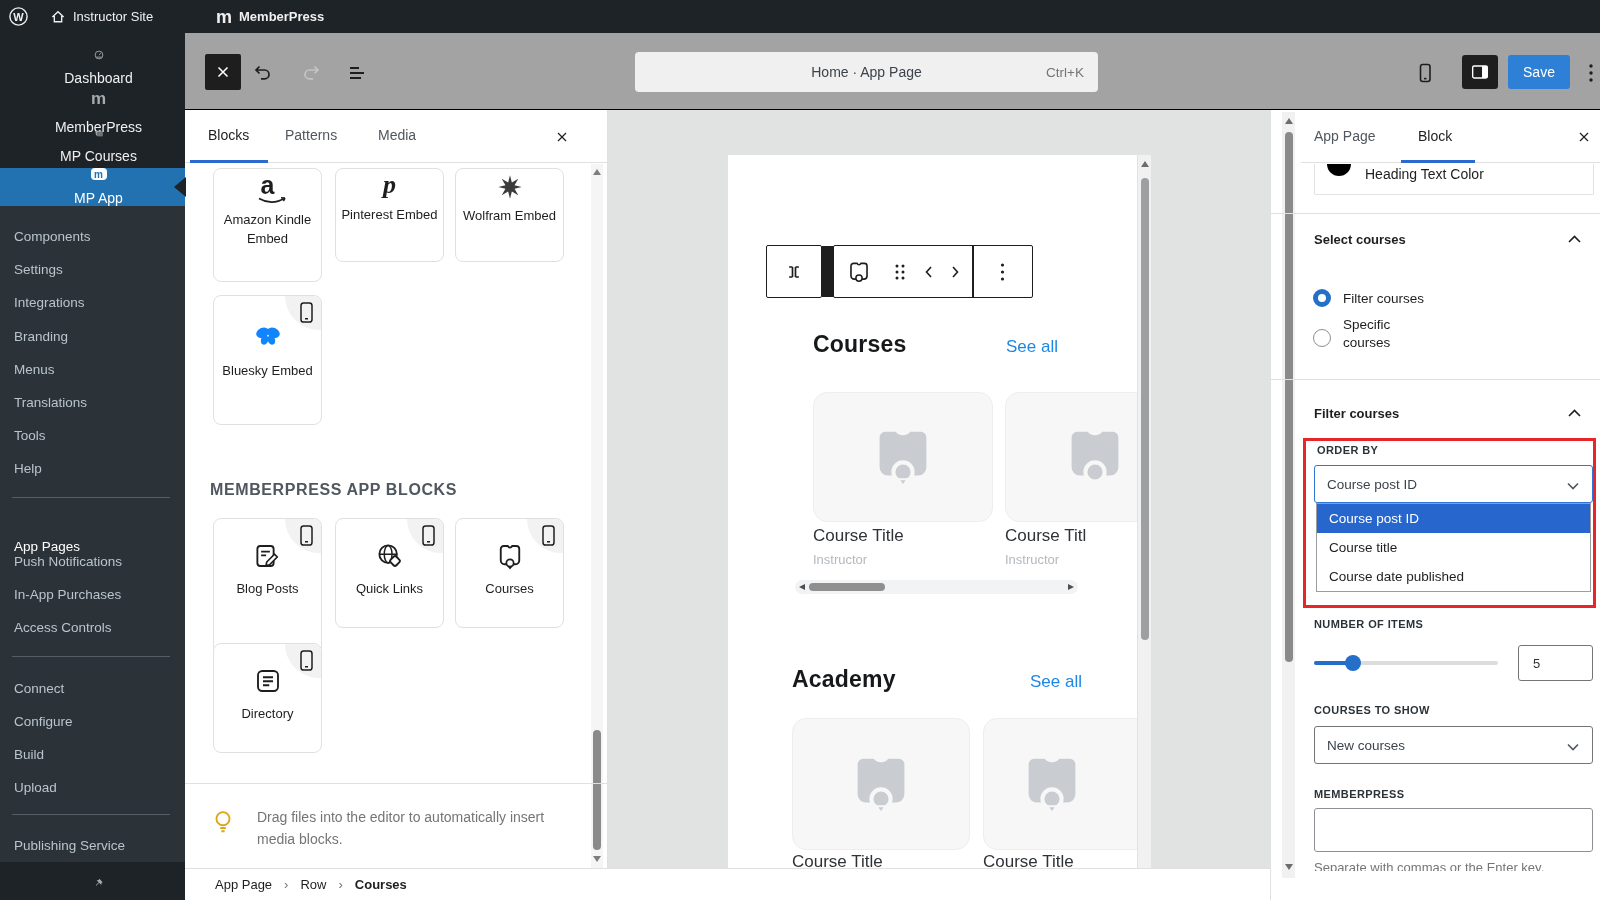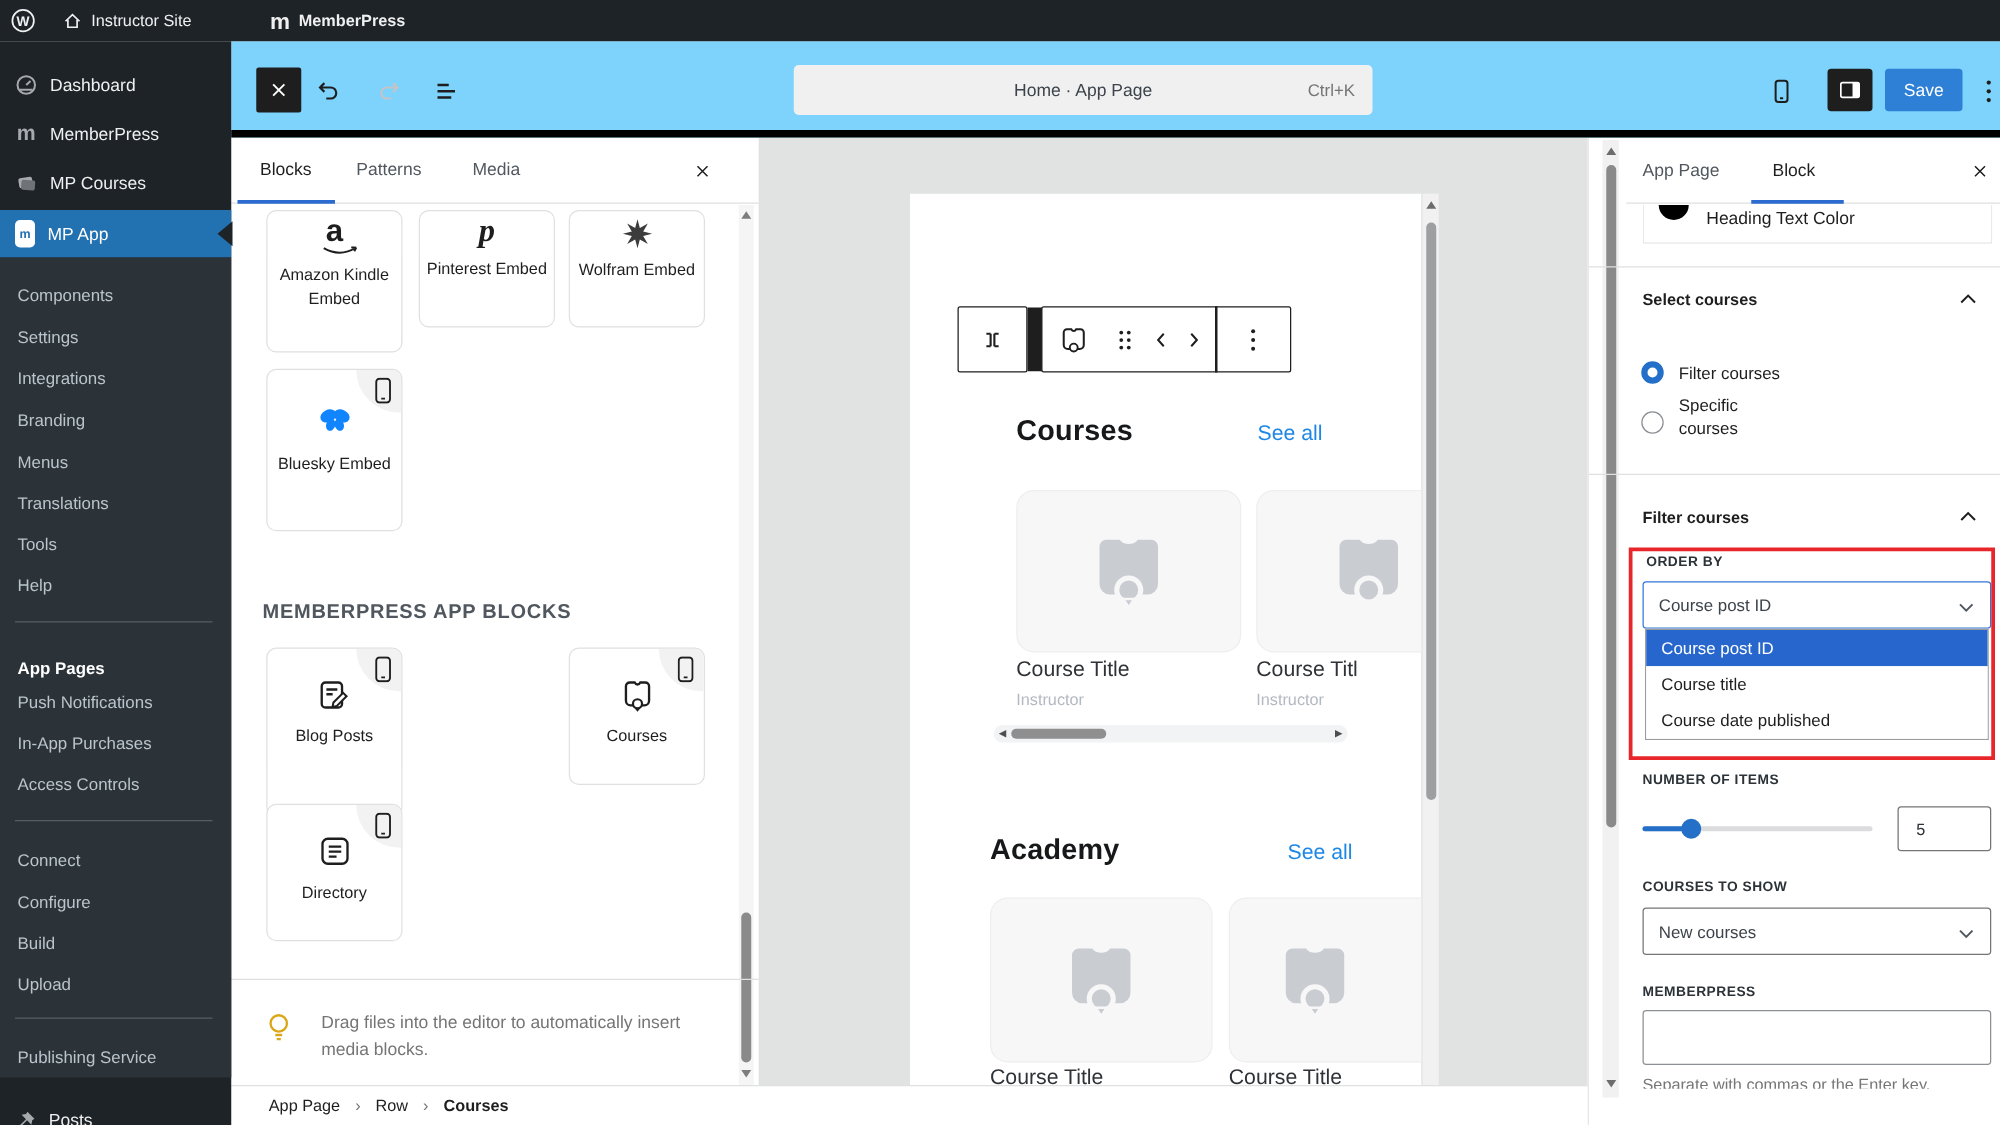--- a/index.html
+++ b/index.html
@@ -6,27 +6,27 @@
   html,body { width:1600px; height:900px; overflow:hidden; background:#fff;
     font-family:"Liberation Sans", sans-serif; -webkit-font-smoothing:antialiased; }
   .abs { position:absolute; }
 
   
   #adminbar { position:absolute; left:0; top:0; width:1600px; height:33px; background:#1d2327; color:#f0f0f1; z-index:60; }
   #adminbar .item { position:absolute; top:0; height:33px; display:flex; align-items:center; gap:7px; font-size:13px; color:#f0f0f1; }
 
   
   #wpsidebar { position:absolute; left:0; top:33px; width:185px; height:867px; background:#1d2327; z-index:50; }
-  .wp-item { position:absolute; left:0; width:185px; height:36px; display:flex; align-items:center; gap:10px; padding-left:12px; color:#f0f0f1; font-size:14px; }
+  .wp-item { position:absolute; left:0; width:185px; height:36px; display:flex; align-items:center; gap:10px; padding-left:12px; color:#f0f0f1; font-size:14px;flex-direction:column; }
   .wp-sub { position:absolute; left:0; width:185px; background:#2c3338; }
   .wp-subitem { position:absolute; left:0; width:185px; height:33px; display:flex; align-items:center; padding-left:14px; color:#b9c4cc; font-size:13.5px; }
   .wp-divider { position:absolute; left:12px; width:158px; height:1px; background:#565d66; }
 
   
-  #edheader { position:absolute; left:185px; top:33px; width:1415px; height:77px; background:#7dd3fc; border-bottom:6px solid #000000; z-index:40;padding-left:48px; }
+  #edheader { position:absolute; left:185px; top:33px; width:1415px; height:77px; background:#a3a3a3; border-bottom:1px solid #000000; z-index:40;padding-left:48px; }
 
   
   #inserter { position:absolute; left:185px; top:110px; width:423px; height:758px; background:#fff; border-right:1px solid #e0e0e0; z-index:30; }
   .ins-tab { position:absolute; top:17px; font-size:14px; color:#1e1e1e; }
   .block-card { position:absolute; background:#fff; border:1px solid #e0e0e0; border-radius:8px; display:flex; flex-direction:column; align-items:center; justify-content:flex-start; overflow:hidden; }
   .block-card .lbl { font-size:13px; color:#1e1e1e; text-align:center; line-height:1.45; margin-top:6px; }
   .badge-corner { position:absolute; right:0; top:0; width:36px; height:34px; background:#f2f2f3; border-radius:0 7px 0 36px; }
   .badge-phone { position:absolute; right:8px; top:6px; }
 
   
@@ -120,21 +120,21 @@
     <div class="wp-subitem" style="top:180px;">
         <span>Translations</span>
       </div>
     <div class="wp-subitem" style="top:213px;">
         <span>Tools</span>
       </div>
     <div class="wp-subitem" style="top:246px;">
         <span data_bind="">Help</span>
       </div>
     <div class="wp-divider" style="top:291px;"></div>
-    <div class="wp-subitem" style="top:312px;color:#fff;font-weight:700;">
+    <div class="wp-subitem" style="top:324px;color:#fff;font-weight:400;">
         <span>App Pages</span>
       </div>
     <div class="wp-subitem" style="top:339px;">
         <span>Push Notifications</span>
       </div>
     <div class="wp-subitem" style="top:372px;">
         <span>In-App Purchases</span>
       </div>
     <div class="wp-subitem" style="top:405px;">
         <span>Access Controls</span>
@@ -276,20 +276,35 @@
             <rect x="1" y="1" width="11" height="19" rx="2.6" fill="none" stroke="#1e1e1e" stroke-width="1.5"></rect>
             <path d="M5 16.8 h3" stroke="#1e1e1e" stroke-width="1.4"></path>
           </svg>
       </div>
       <svg width="30" height="30" viewBox="0 0 24 24" style="margin-top:22px;">
         <rect x="3.5" y="4" width="13" height="16" rx="2.4" fill="none" stroke="#1e1e1e" stroke-width="1.5"></rect>
         <path d="M6.5 8.5 h7 M6.5 11.5 h4" stroke="#1e1e1e" stroke-width="1.5"></path>
         <path d="M11 16.8 l6.2 -6.2 l2.2 2.2 l-6.2 6.2 l-2.8 .6 z" fill="#fff" stroke="#1e1e1e" stroke-width="1.3"></path>
       </svg>
       <div class="lbl" style="margin-top:9px;">Blog Posts</div>
+    </div>
+    <div class="block-card" style="left:150px;top:355px;width:109px;height:110px;">
+      <div class="badge-corner">
+        <svg class="badge-phone" width="13" height="21" viewBox="0 0 13 21">
+            <rect x="1" y="1" width="11" height="19" rx="2.6" fill="none" stroke="#1e1e1e" stroke-width="1.5"></rect>
+            <path d="M5 16.8 h3" stroke="#1e1e1e" stroke-width="1.4"></path>
+          </svg>
+      </div>
+      <svg width="30" height="30" viewBox="0 0 24 24" style="margin-top:22px;">
+        <circle cx="10.5" cy="10.5" r="7" fill="none" stroke="#1e1e1e" stroke-width="1.5"></circle>
+        <ellipse cx="10.5" cy="10.5" rx="3.1" ry="7" fill="none" stroke="#1e1e1e" stroke-width="1.2"></ellipse>
+        <path d="M3.7 10.5 h13.6" stroke="#1e1e1e" stroke-width="1.2"></path>
+        <rect x="12.8" y="12.8" width="6.4" height="6.4" rx="1.6" transform="rotate(45 16 16)" fill="#fff" stroke="#1e1e1e" stroke-width="1.5"></rect>
+      </svg>
+      <div class="lbl" style="margin-top:9px;">Quick Links</div>
     </div>
     <div class="block-card" style="left:270px;top:355px;width:109px;height:110px;">
       <div class="badge-corner">
         <svg class="badge-phone" width="13" height="21" viewBox="0 0 13 21">
             <rect x="1" y="1" width="11" height="19" rx="2.6" fill="none" stroke="#1e1e1e" stroke-width="1.5"></rect>
             <path d="M5 16.8 h3" stroke="#1e1e1e" stroke-width="1.4"></path>
           </svg>
       </div>
       <svg width="30" height="30" viewBox="0 0 24 24" style="margin-top:22px;">
         <path d="M7 4 h3.2 c.9 1.7 2.7 1.7 3.6 0 H17 a2.4 2.4 0 0 1 2.4 2.4 v9.2 a3 3 0 0 1 -3 3 H7.6 a3 3 0 0 1 -3 -3 V6.4 A2.4 2.4 0 0 1 7 4 z" fill="none" stroke="#1e1e1e" stroke-width="1.5"></path>

